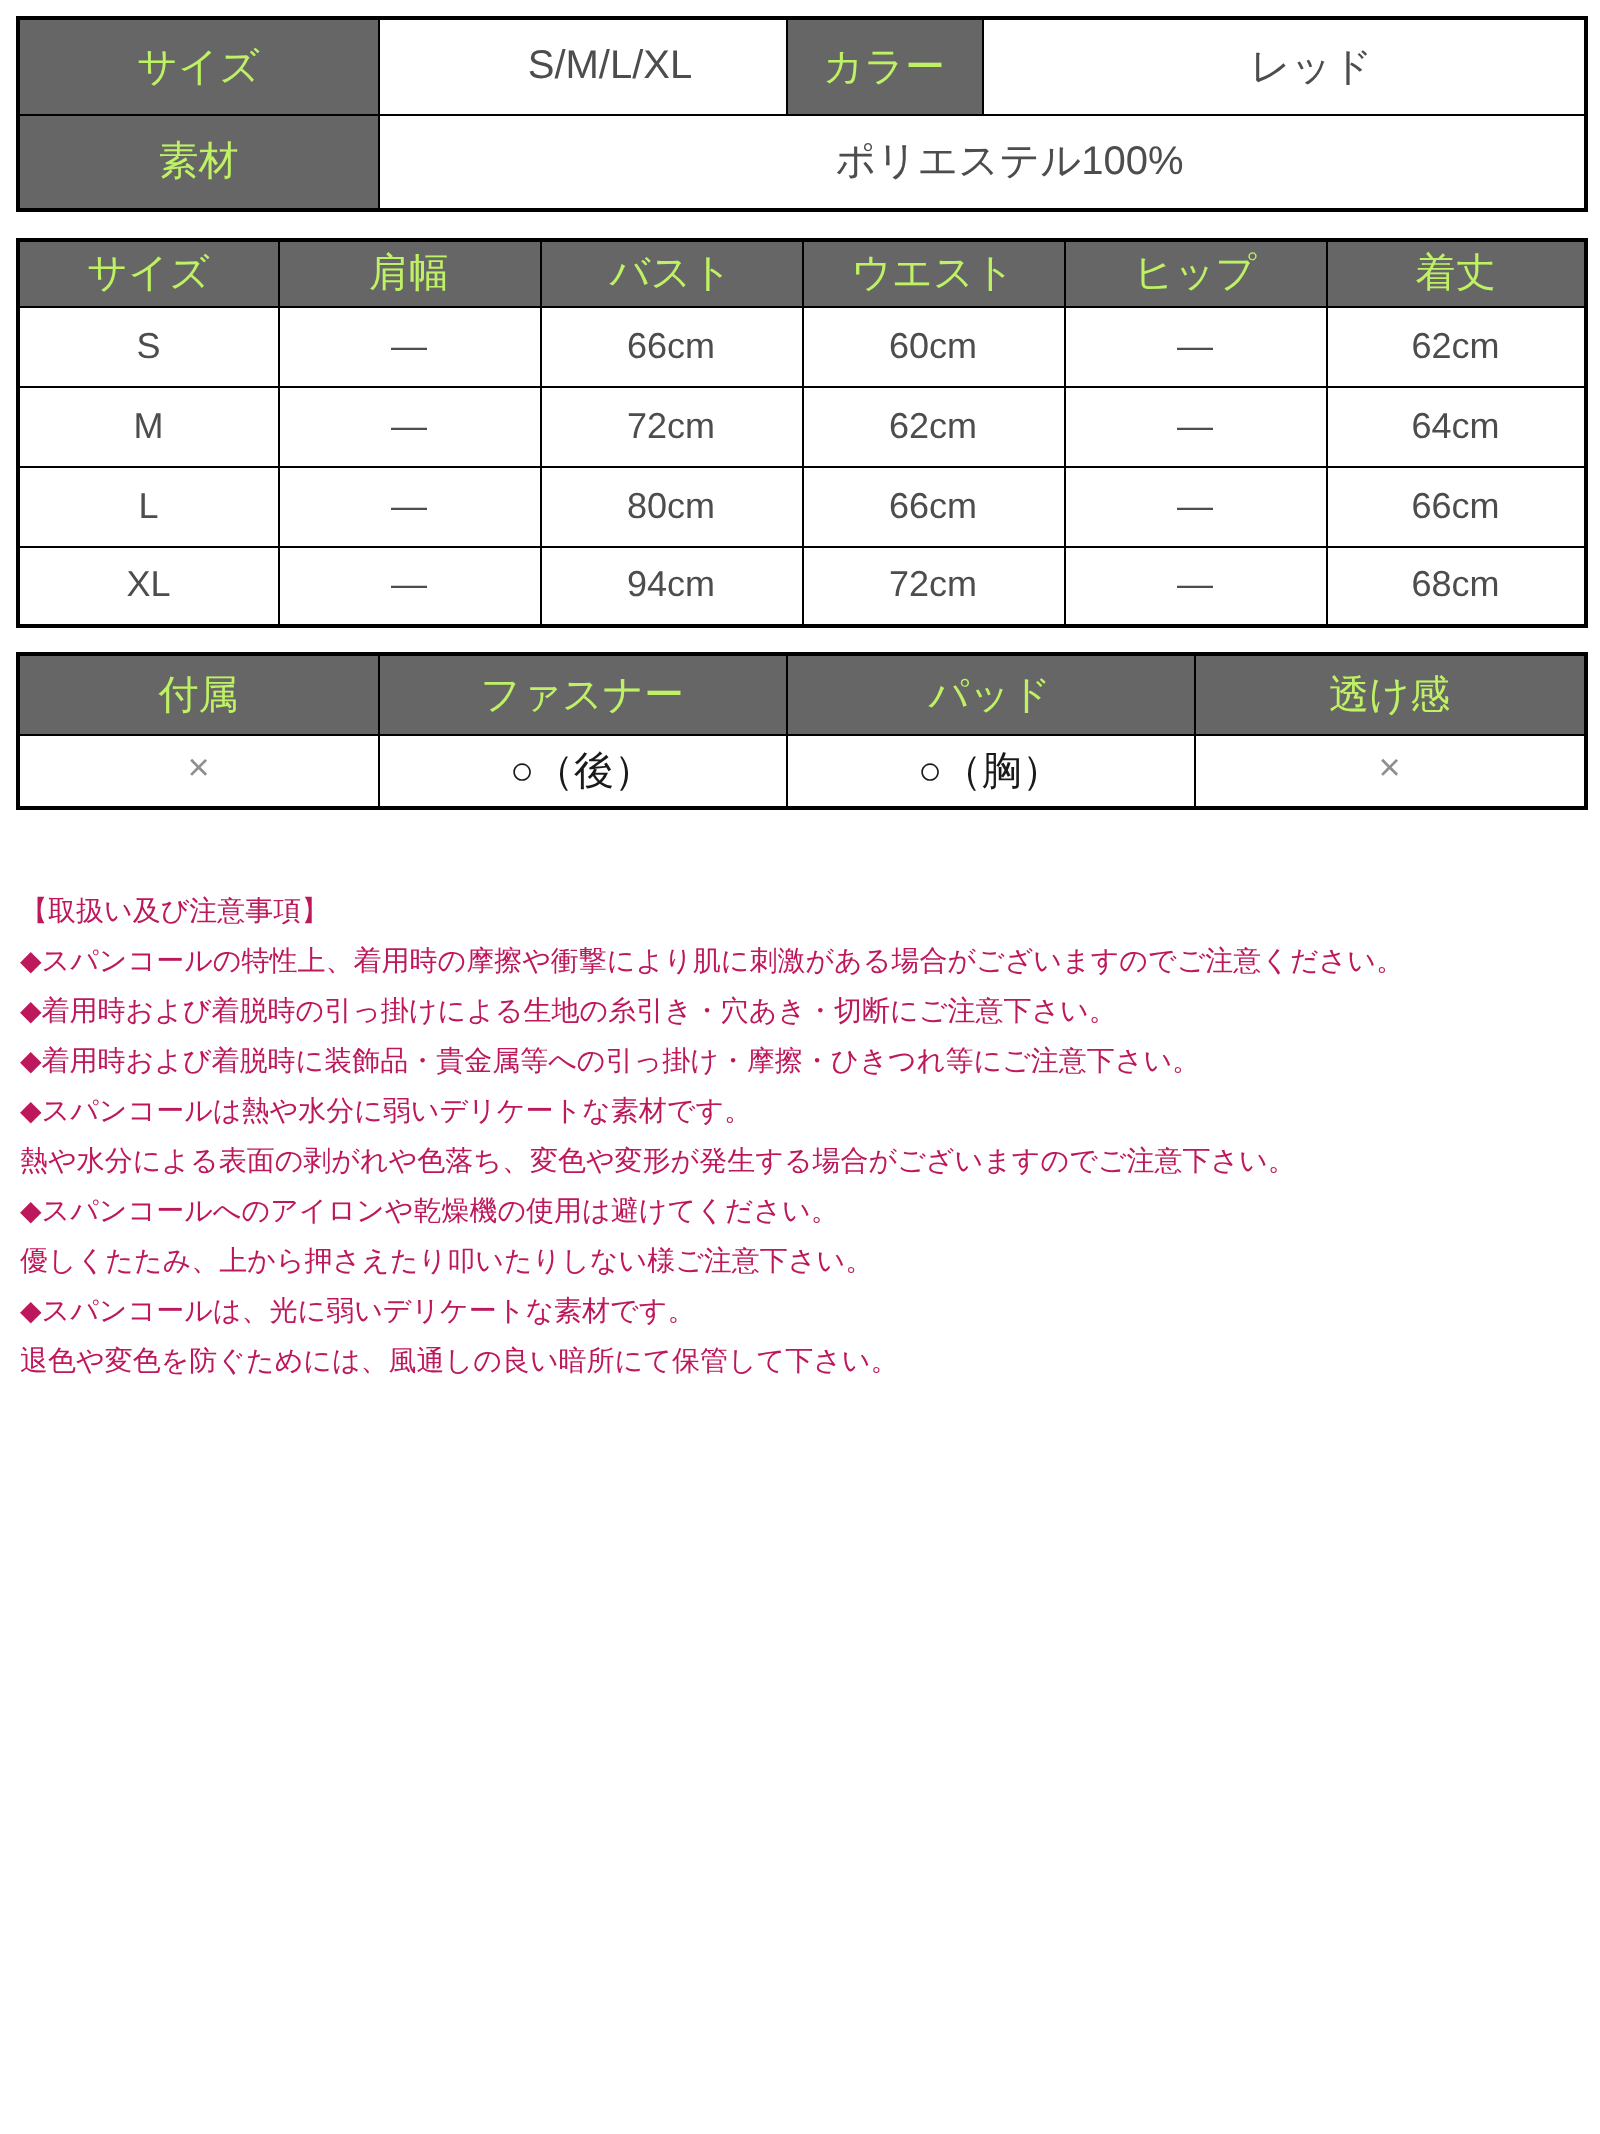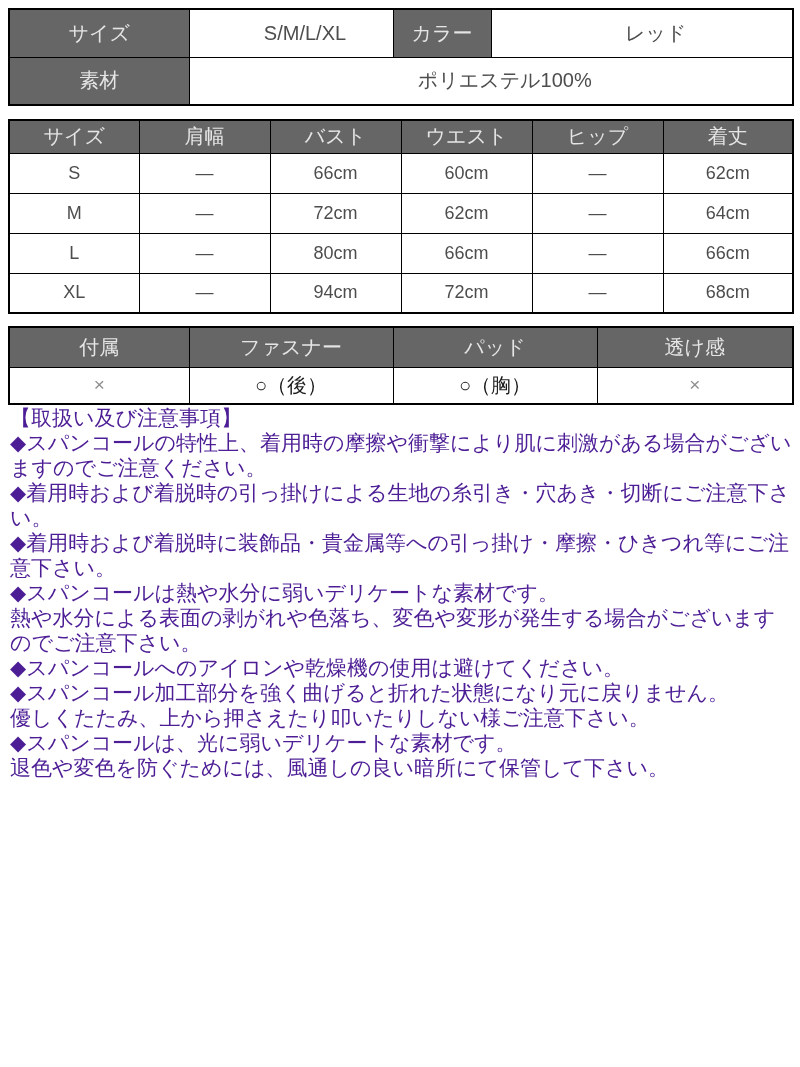--- a/index.html
+++ b/index.html
@@ -25,21 +25,21 @@
   th, td {
     border: 1px solid #000;
     text-align: center;
     vertical-align: middle;
     padding: 0;
     overflow: hidden;
     white-space: nowrap;
   }
   th {
     background: #666666;
-    color: #e5e5e5;
+    color: #bef264;
     font-weight: normal;
     font-size: 20px;
   }
   td {
     color: #4d4d4d;
     font-size: 19px;
   }
 
   
   .t1 tr { height: 48px; }
@@ -54,25 +54,26 @@
   
   .t3a { margin-top: 12px; }
   .t3b { margin-top: -2px; }
   .t3a tr.head, .t3b tr.head { height: 40px; }
   .t3a tr.val, .t3b tr.val { height: 37px; }
   .mark-x { color: #8f8f8f; font-size: 19px; }
   .mark-o { color: #1a1a1a; font-size: 20px; }
 
   
   .notes {
+    margin-top: 38px;
     width: 784px;
     padding-left: 2px;
-    font-size: 21px;
+    font-size: 14px;
     line-height: 25px;
-    color: #4c1d95;
+    color: #be185d;
     word-break: normal;
     overflow-wrap: break-word;
   }
   .notes .para { margin: 0; }
 </style>
 </head>
 <body>
 
 <div class="page">
 
@@ -175,19 +176,18 @@
 
 
   <div class="notes">
     <div class="para">【取扱い及び注意事項】</div>
     <div class="para">◆スパンコールの特性上、着用時の摩擦や衝撃により肌に刺激がある場合がございますのでご注意ください。</div>
     <div class="para">◆着用時および着脱時の引っ掛けによる生地の糸引き・穴あき・切断にご注意下さい。</div>
     <div class="para">◆着用時および着脱時に装飾品・貴金属等への引っ掛け・摩擦・ひきつれ等にご注意下さい。</div>
     <div class="para">◆スパンコールは熱や水分に弱いデリケートな素材です。</div>
     <div class="para">熱や水分による表面の剥がれや色落ち、変色や変形が発生する場合がございますのでご注意下さい。</div>
     <div class="para">◆スパンコールへのアイロンや乾燥機の使用は避けてください。</div>
-    <div class="para">◆スパンコール加工部分を強く曲げると折れた状態になり元に戻りません。</div>
     <div class="para">優しくたたみ、上から押さえたり叩いたりしない様ご注意下さい。</div>
     <div class="para">◆スパンコールは、光に弱いデリケートな素材です。</div>
     <div class="para">退色や変色を防ぐためには、風通しの良い暗所にて保管して下さい。</div>
   </div>
 
 </div>
 
 </body></html>

